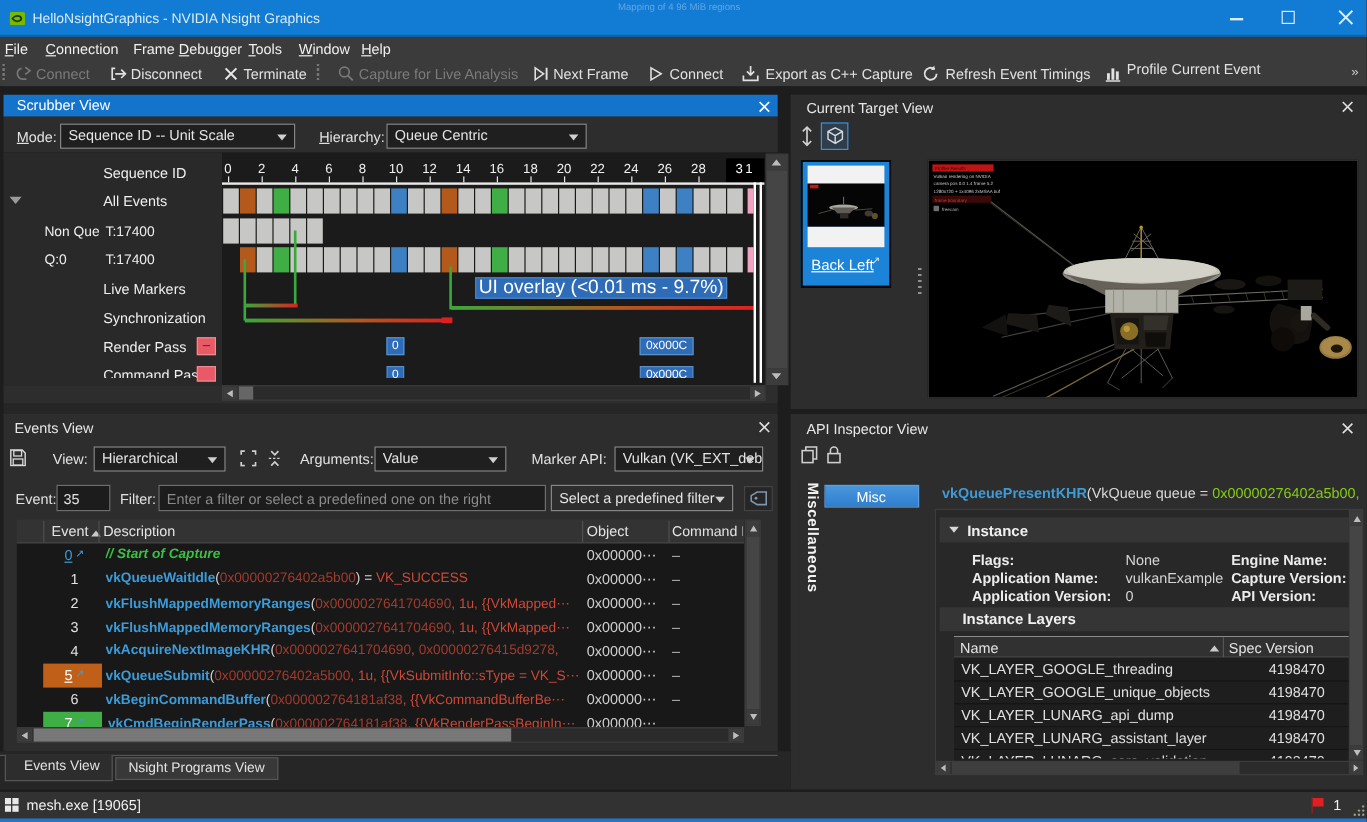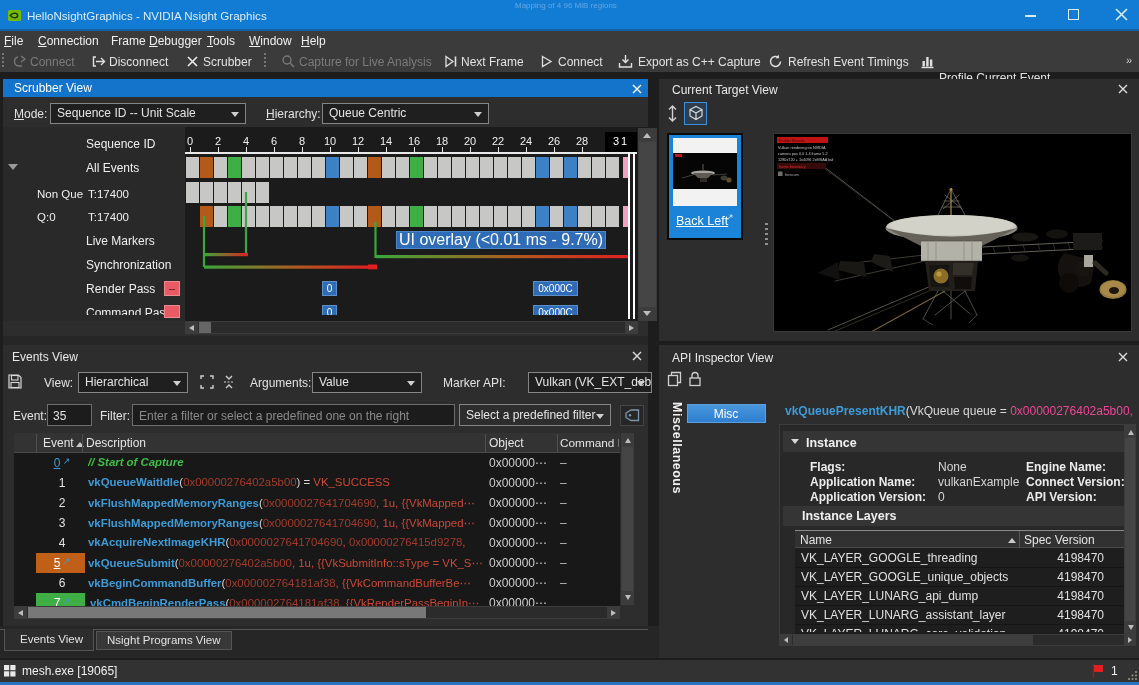--- a/index.html
+++ b/index.html
@@ -51,21 +51,21 @@
   </svg>
 <div class="tx" style="left:30px;top:55px;color:#7b7b7b">Connect</div>
 <svg class="ab" style="left:92px;top:55px" width="14" height="13" viewBox="0 0 14 13">
 <path d="M4 2 L1.5 2 L1.5 11 L4 11 M4 6.5 L12 6.5" fill="none" stroke="#e0e0e0" stroke-width="1.4"></path>
 <path d="M9 3 L12.5 6.5 L9 10" fill="none" stroke="#e0e0e0" stroke-width="1.4"></path>
   </svg>
 <div class="tx" style="left:109px;top:55px">Disconnect</div>
 <svg class="ab" style="left:186px;top:55px" width="13" height="13" viewBox="0 0 13 13">
 <path d="M2 2 L11 11 M11 2 L2 11" stroke="#e8e8e8" stroke-width="1.7"></path>
   </svg>
-<div class="tx" style="left:203px;top:55px">Scrubber</div>
+<div class="tx" style="left:203px;top:55px">Terminate</div>
 <svg class="ab" style="left:281px;top:54px" width="15" height="15" viewBox="0 0 15 15">
 <circle cx="6" cy="6" r="4" fill="none" stroke="#787878" stroke-width="1.4"></circle>
 <path d="M9 9 L13 13" stroke="#787878" stroke-width="1.6"></path>
   </svg>
 <div class="tx" style="left:299px;top:55px;color:#7b7b7b">Capture for Live Analysis</div>
 <svg class="ab" style="left:444px;top:55px" width="14" height="13" viewBox="0 0 14 13">
 <path d="M2 1.5 L9 6.5 L2 11.5 Z" fill="none" stroke="#e0e0e0" stroke-width="1.3"></path>
 <path d="M11.5 1.5 L11.5 11.5" stroke="#e0e0e0" stroke-width="1.6"></path>
   </svg>
 <div class="tx" style="left:461px;top:55px">Next Frame</div>
@@ -82,21 +82,21 @@
 <path d="M12.5 7.5 A5 5 0 1 1 10.8 3.7" fill="none" stroke="#e0e0e0" stroke-width="1.5"></path>
 <path d="M10.5 0.5 L11.2 4 L7.8 4.5 Z" fill="#e0e0e0"></path>
   </svg>
 <div class="tx" style="left:788px;top:55px">Refresh Event Timings</div>
 <svg class="ab" style="left:920px;top:54px" width="15" height="15" viewBox="0 0 15 15">
 <path d="M1.5 13.5 L13.5 13.5" stroke="#e0e0e0" stroke-width="1.4"></path>
 <rect x="2.5" y="7" width="2.4" height="5.5" fill="#e0e0e0"></rect>
 <rect x="6.2" y="3" width="2.4" height="9.5" fill="#e0e0e0"></rect>
 <rect x="9.9" y="5.5" width="2.4" height="7" fill="#e0e0e0"></rect>
   </svg>
-<div class="tx" style="left:939px;top:71px">Profile Current Event</div>
+<div class="tx" style="left:939px;top:51px">Profile Current Event</div>
 <div class="tx" style="left:1126px;top:54px;font-size:11px;color:#cfcfcf">»</div>
 <div class="ab" style="left:0;top:72px;width:3px;height:586px;background:#1d1d1d"></div>
 <div class="ab" style="left:648px;top:72px;width:11px;height:586px;background:#1d1d1d"></div>
 <div class="ab" style="left:3px;top:79px;width:645px;height:257px;background:#2d2d2d"></div>
 <div class="ab" style="left:3px;top:79px;width:645px;height:18px;background:#1474cc"></div>
 <div class="tx" style="left:14px;top:81px;color:#fff">Scrubber View</div>
 <svg class="ab" style="left:632px;top:84px" width="10" height="10" viewBox="0 0 10 10">
 <path d="M1 1 L9 9 M9 1 L1 9" stroke="#fff" stroke-width="1.4"></path>
   </svg>
 <div class="tx" style="left:14px;top:107px"><u>M</u>ode:</div>
@@ -280,21 +280,21 @@
 <svg class="ab" style="left:200px;top:375px" width="14" height="14" viewBox="0 0 14 14">
 <path d="M1 4 L1 1 L4 1 M10 1 L13 1 L13 4 M13 10 L13 13 L10 13 M4 13 L1 13 L1 10" fill="none" stroke="#d0d0d0" stroke-width="1.4"></path>
   </svg>
 <svg class="ab" style="left:222px;top:375px" width="14" height="14" viewBox="0 0 14 14">
 <path d="M4 1 L7 4 L10 1 M4 13 L7 10 L10 13" fill="none" stroke="#d0d0d0" stroke-width="1.4"></path>
 <path d="M2 7 L12 7" stroke="#d0d0d0" stroke-width="1.2" stroke-dasharray="2 1.5"></path>
   </svg>
 <div class="tx" style="left:250px;top:376px">Arguments:</div>
 <div class="combo" style="left:312px;top:372px;width:110px;height:21px">Value<span class="carr"></span></div>
 <div class="tx" style="left:443px;top:376px">Marker API:</div>
-<div class="combo" style="left:528px;top:372px;width:124px;height:21px">Vulkan (VK_EXT_deb<span class="carr"></span></div>
+<div class="combo" style="left:512px;top:372px;width:124px;height:21px">Vulkan (VK_EXT_deb<span class="carr"></span></div>
 <div class="tx" style="left:13px;top:409px">Event:</div>
 <div class="ab" style="left:47px;top:404px;width:45px;height:22px;background:#1c1c1c;border:1px solid #6e6e6e"></div>
 <div class="tx" style="left:53px;top:409px">35</div>
 <div class="tx" style="left:100px;top:409px">Filter:</div>
 <div class="ab" style="left:132px;top:404px;width:323px;height:22px;background:#1c1c1c;border:1px solid #6e6e6e"></div>
 <div class="tx" style="left:139px;top:409px;color:#8b8b8b">Enter a filter or select a predefined one on the right</div>
 <div class="combo" style="left:459px;top:404px;width:152px;height:22px;background:#2d2d2d;line-height:20px">Select a predefined filter<span class="carr" style="top:9px"></span></div>
 <div class="ab" style="left:620px;top:405px;width:24px;height:21px;background:#262626;border:1px solid #444"></div>
 <svg class="ab" style="left:625px;top:409px" width="15" height="13" viewBox="0 0 15 13">
 <path d="M1 4 L6 1 L13.5 1 L13.5 11.5 L6 11.5 L1 8.5 Z" fill="none" stroke="#7d96ad" stroke-width="1.3"></path>
@@ -461,31 +461,31 @@
 <path d="M4.5 4.5 L4.5 1.5 L13.5 1.5 L13.5 11.5 L10.5 11.5" fill="none" stroke="#d0d0d0" stroke-width="1.3"></path>
   </svg>
 <svg class="ab" style="left:688px;top:371px" width="14" height="16" viewBox="0 0 14 16">
 <rect x="2" y="7" width="10" height="7.5" fill="none" stroke="#d0d0d0" stroke-width="1.3"></rect>
 <path d="M4 7 L4 4.5 A3 3 0 0 1 10 4.5 L10 7" fill="none" stroke="#d0d0d0" stroke-width="1.3"></path>
   </svg>
 <div class="ab" style="left:666px;top:398px;width:110px;height:252px;background:#2d2d2d"></div>
 <div class="ab" style="left:668px;top:402px;width:16px;height:170px;color:#f2f2f2;font-weight:bold;font-size:12.5px;writing-mode:vertical-rl;white-space:nowrap;letter-spacing:0.5px">Miscellaneous</div>
 <div class="ab" style="left:687px;top:404px;width:79px;height:19px;background:linear-gradient(#4996dc,#2f7fd0);border:1px solid #5aa0e0"></div>
 <div class="tx" style="left:726px;top:407px;color:#fff;transform:translateX(-50%)">Misc</div>
-<div class="tx" style="left:785px;top:404px;font-size:12px"><span class="fn">vkQueuePresentKHR</span><span style="color:#d9d9d9">(VkQueue queue = </span><span style="color:#ec4899">0x00000276402a5b00,</span></div>
+<div class="tx" style="left:785px;top:404px;font-size:12px"><span class="fn">vkQueuePresentKHR</span><span style="color:#d9d9d9">(VkQueue queue = </span><span style="color:#84cc16">0x00000276402a5b00,</span></div>
 <div class="ab" style="left:779px;top:424px;width:357px;height:222px;background:#282828;border:1px solid #3c3c3c"></div>
 <div class="ab" style="left:783px;top:431px;width:342px;height:21px;background:#353535"></div>
 <div class="ab" style="left:791px;top:439px;width:0;height:0;border-left:4.5px solid transparent;border-right:4.5px solid transparent;border-top:5.5px solid #d8d8d8"></div>
 <div class="tx" style="left:806px;top:436px;font-size:12.5px;font-weight:bold;color:#f0f0f0">Instance</div>
 <div class="tx" style="left:810px;top:460px;font-weight:bold;color:#ececec">Flags:</div>
 <div class="tx" style="left:938px;top:460px;color:#d6d6d6">None</div>
 <div class="tx" style="left:1026px;top:460px;font-weight:bold;color:#ececec">Engine Name:</div>
 <div class="tx" style="left:810px;top:475px;font-weight:bold;color:#ececec">Application Name:</div>
 <div class="tx" style="left:938px;top:475px;color:#d6d6d6">vulkanExample</div>
-<div class="tx" style="left:1026px;top:475px;font-weight:bold;color:#ececec">Connect Version:</div>
+<div class="tx" style="left:1026px;top:475px;font-weight:bold;color:#ececec">Capture Version:</div>
 <div class="tx" style="left:810px;top:490px;font-weight:bold;color:#ececec">Application Version:</div>
 <div class="tx" style="left:938px;top:490px;color:#d6d6d6">0</div>
 <div class="tx" style="left:1026px;top:490px;font-weight:bold;color:#ececec">API Version:</div>
 <div class="ab" style="left:783px;top:506px;width:342px;height:20px;background:#353535"></div>
 <div class="tx" style="left:802px;top:509px;font-size:12.5px;font-weight:bold;color:#f0f0f0">Instance Layers</div>
 <div class="ab" style="left:795px;top:530px;width:330px;height:1px;background:#8a8a8a"></div>
 <div class="ab" style="left:795px;top:531px;width:330px;height:17px;background:#313131;border-bottom:1px solid #4a4a4a"></div>
 <div class="tx" style="left:800px;top:533px;color:#e4e4e4">Name</div>
 <div class="ab" style="left:1008px;top:538px;width:0;height:0;border-left:4px solid transparent;border-right:4px solid transparent;border-bottom:5px solid #c9c9c9"></div>
 <div class="ab" style="left:1019px;top:531px;width:1px;height:17px;background:#555"></div>

